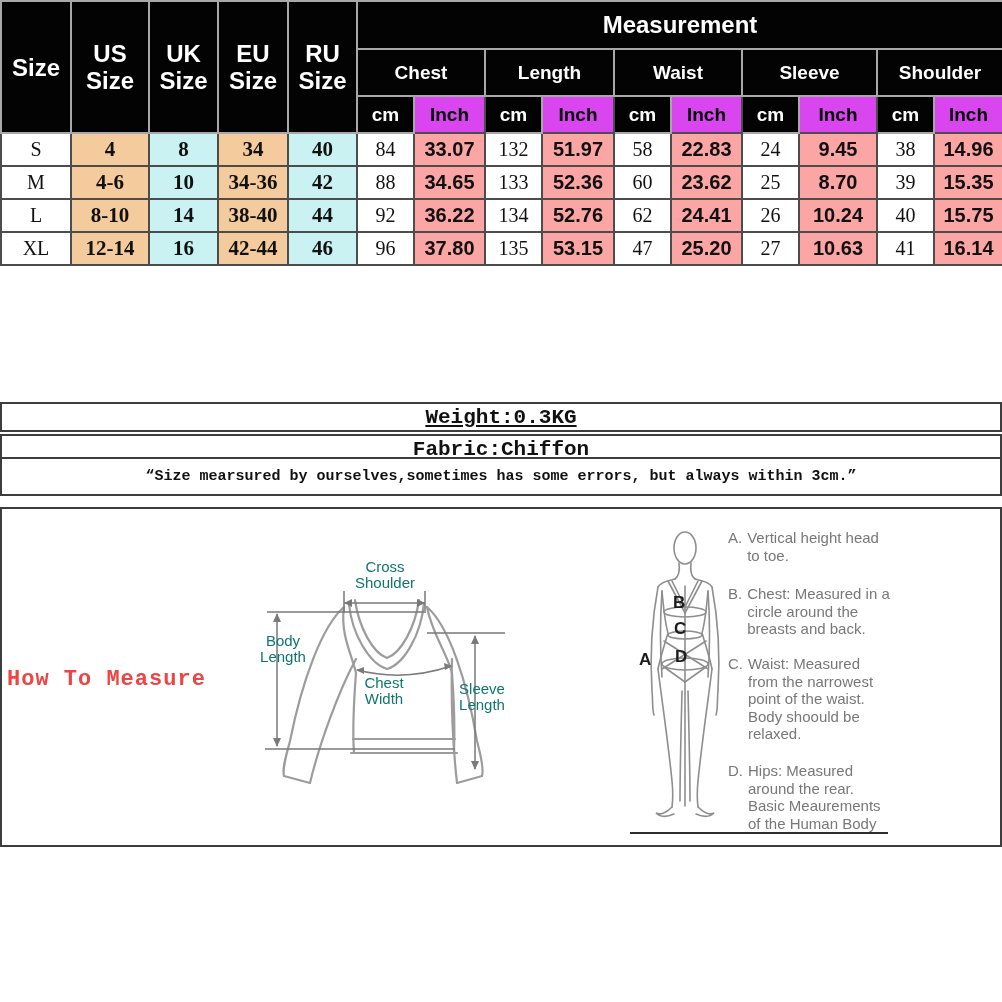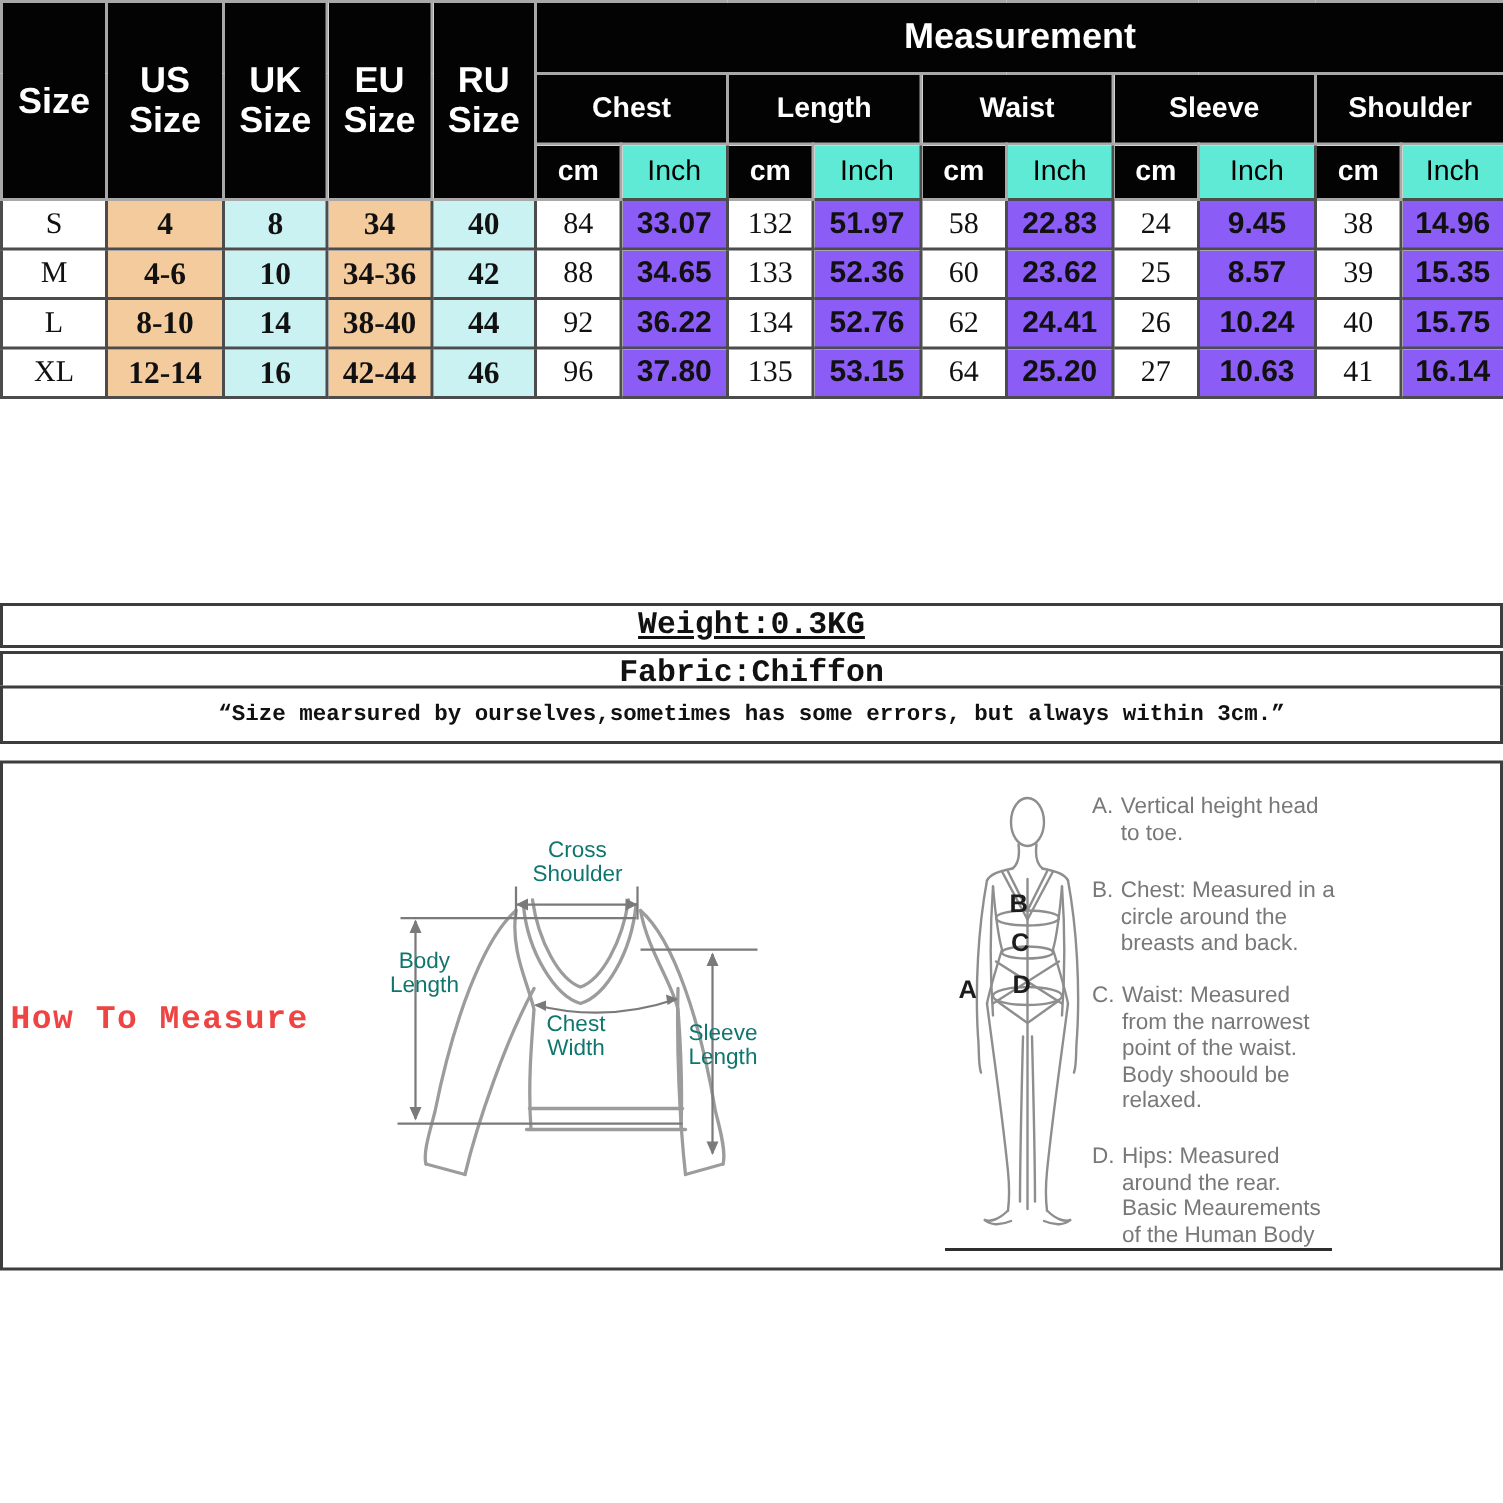--- a/index.html
+++ b/index.html
@@ -6,25 +6,25 @@
   .canvas{position:relative;width:1002px;height:1002px;background:#fff;overflow:hidden;
           font-family:"Liberation Sans",sans-serif;}
   
   table.size-table{position:absolute;left:0;top:137;width:1002px;border-collapse:collapse;table-layout:fixed;}
   table.size-table td,table.size-table th{padding:0;text-align:center;vertical-align:middle;overflow:hidden;}
   th.blk{background:#030303;color:#fff;border:2px solid #a8a8a8;font-weight:bold;}
   th.col-head{font-size:24px;line-height:27px;}
   th.meas{font-size:24px;}
   th.grp{font-size:19px;}
   th.unit-cm{font-size:19px;}
-  th.unit-in{background:#5eead4;color:#000;border:2px solid #4c4c4c;font-weight:normal;font-size:19px;}
+  th.unit-in{background:#d946ef;color:#000;border:2px solid #4c4c4c;font-weight:bold;font-size:19px;}
   td.d{border:2px solid #4c4c4c;background:#fff;font-family:"Liberation Serif",serif;font-size:20px;color:#111;}
   td.peach{background:#f4cb9c;font-weight:bold;font-size:21px;}
   td.cyan{background:#caf2f3;font-weight:bold;font-size:21px;}
-  td.yellow{background:#8b5cf6;font-family:"Liberation Sans",sans-serif;font-weight:bold;font-size:20px;}
+  td.yellow{background:#fca5a5;font-family:"Liberation Sans",sans-serif;font-weight:bold;font-size:20px;}
   tr.h1{height:48px;} tr.h2{height:47px;} tr.h3{height:37px;} tr.dr{height:33px;}
   
   .bar{position:absolute;left:0;width:998px;border:2px solid #3d3d3d;background:#fff;
        display:flex;align-items:center;justify-content:center;color:#111;}
   .bar.weight{top:402px;height:26px;font:bold 21px "Liberation Mono",monospace;text-decoration:underline;}
   .bar.fabric{top:434px;height:25px;font:bold 21px "Liberation Mono",monospace;align-items:flex-end;}
   .bar.note{top:457px;height:35px;font:bold 15px "Liberation Mono",monospace;}
   
   .measure-box{position:absolute;left:0;top:507px;width:998px;height:336px;border:2px solid #3d3d3d;background:#fff;}
   .htm-title{position:absolute;left:5px;top:158px;font:bold 22px "Liberation Mono",monospace;color:#ef4444;letter-spacing:1px;white-space:nowrap;}
@@ -115,21 +115,21 @@
       <td class="d cyan">10</td>
       <td class="d peach">34-36</td>
       <td class="d cyan">42</td>
       <td class="d">88</td>
       <td class="d yellow">34.65</td>
       <td class="d">133</td>
       <td class="d yellow">52.36</td>
       <td class="d">60</td>
       <td class="d yellow">23.62</td>
       <td class="d">25</td>
-      <td class="d yellow">8.57</td>
+      <td class="d yellow">8.70</td>
       <td class="d">39</td>
       <td class="d yellow">15.35</td>
     </tr>
     <tr class="dr">
       <td class="d">L</td>
       <td class="d peach">8-10</td>
       <td class="d cyan">14</td>
       <td class="d peach">38-40</td>
       <td class="d cyan">44</td>
       <td class="d">92</td>
@@ -146,21 +146,21 @@
     <tr class="dr">
       <td class="d">XL</td>
       <td class="d peach">12-14</td>
       <td class="d cyan">16</td>
       <td class="d peach">42-44</td>
       <td class="d cyan">46</td>
       <td class="d">96</td>
       <td class="d yellow">37.80</td>
       <td class="d">135</td>
       <td class="d yellow">53.15</td>
-      <td class="d">64</td>
+      <td class="d">47</td>
       <td class="d yellow">25.20</td>
       <td class="d">27</td>
       <td class="d yellow">10.63</td>
       <td class="d">41</td>
       <td class="d yellow">16.14</td>
     </tr>
   </tbody>
     </table>
 
   <div class="bar weight">

